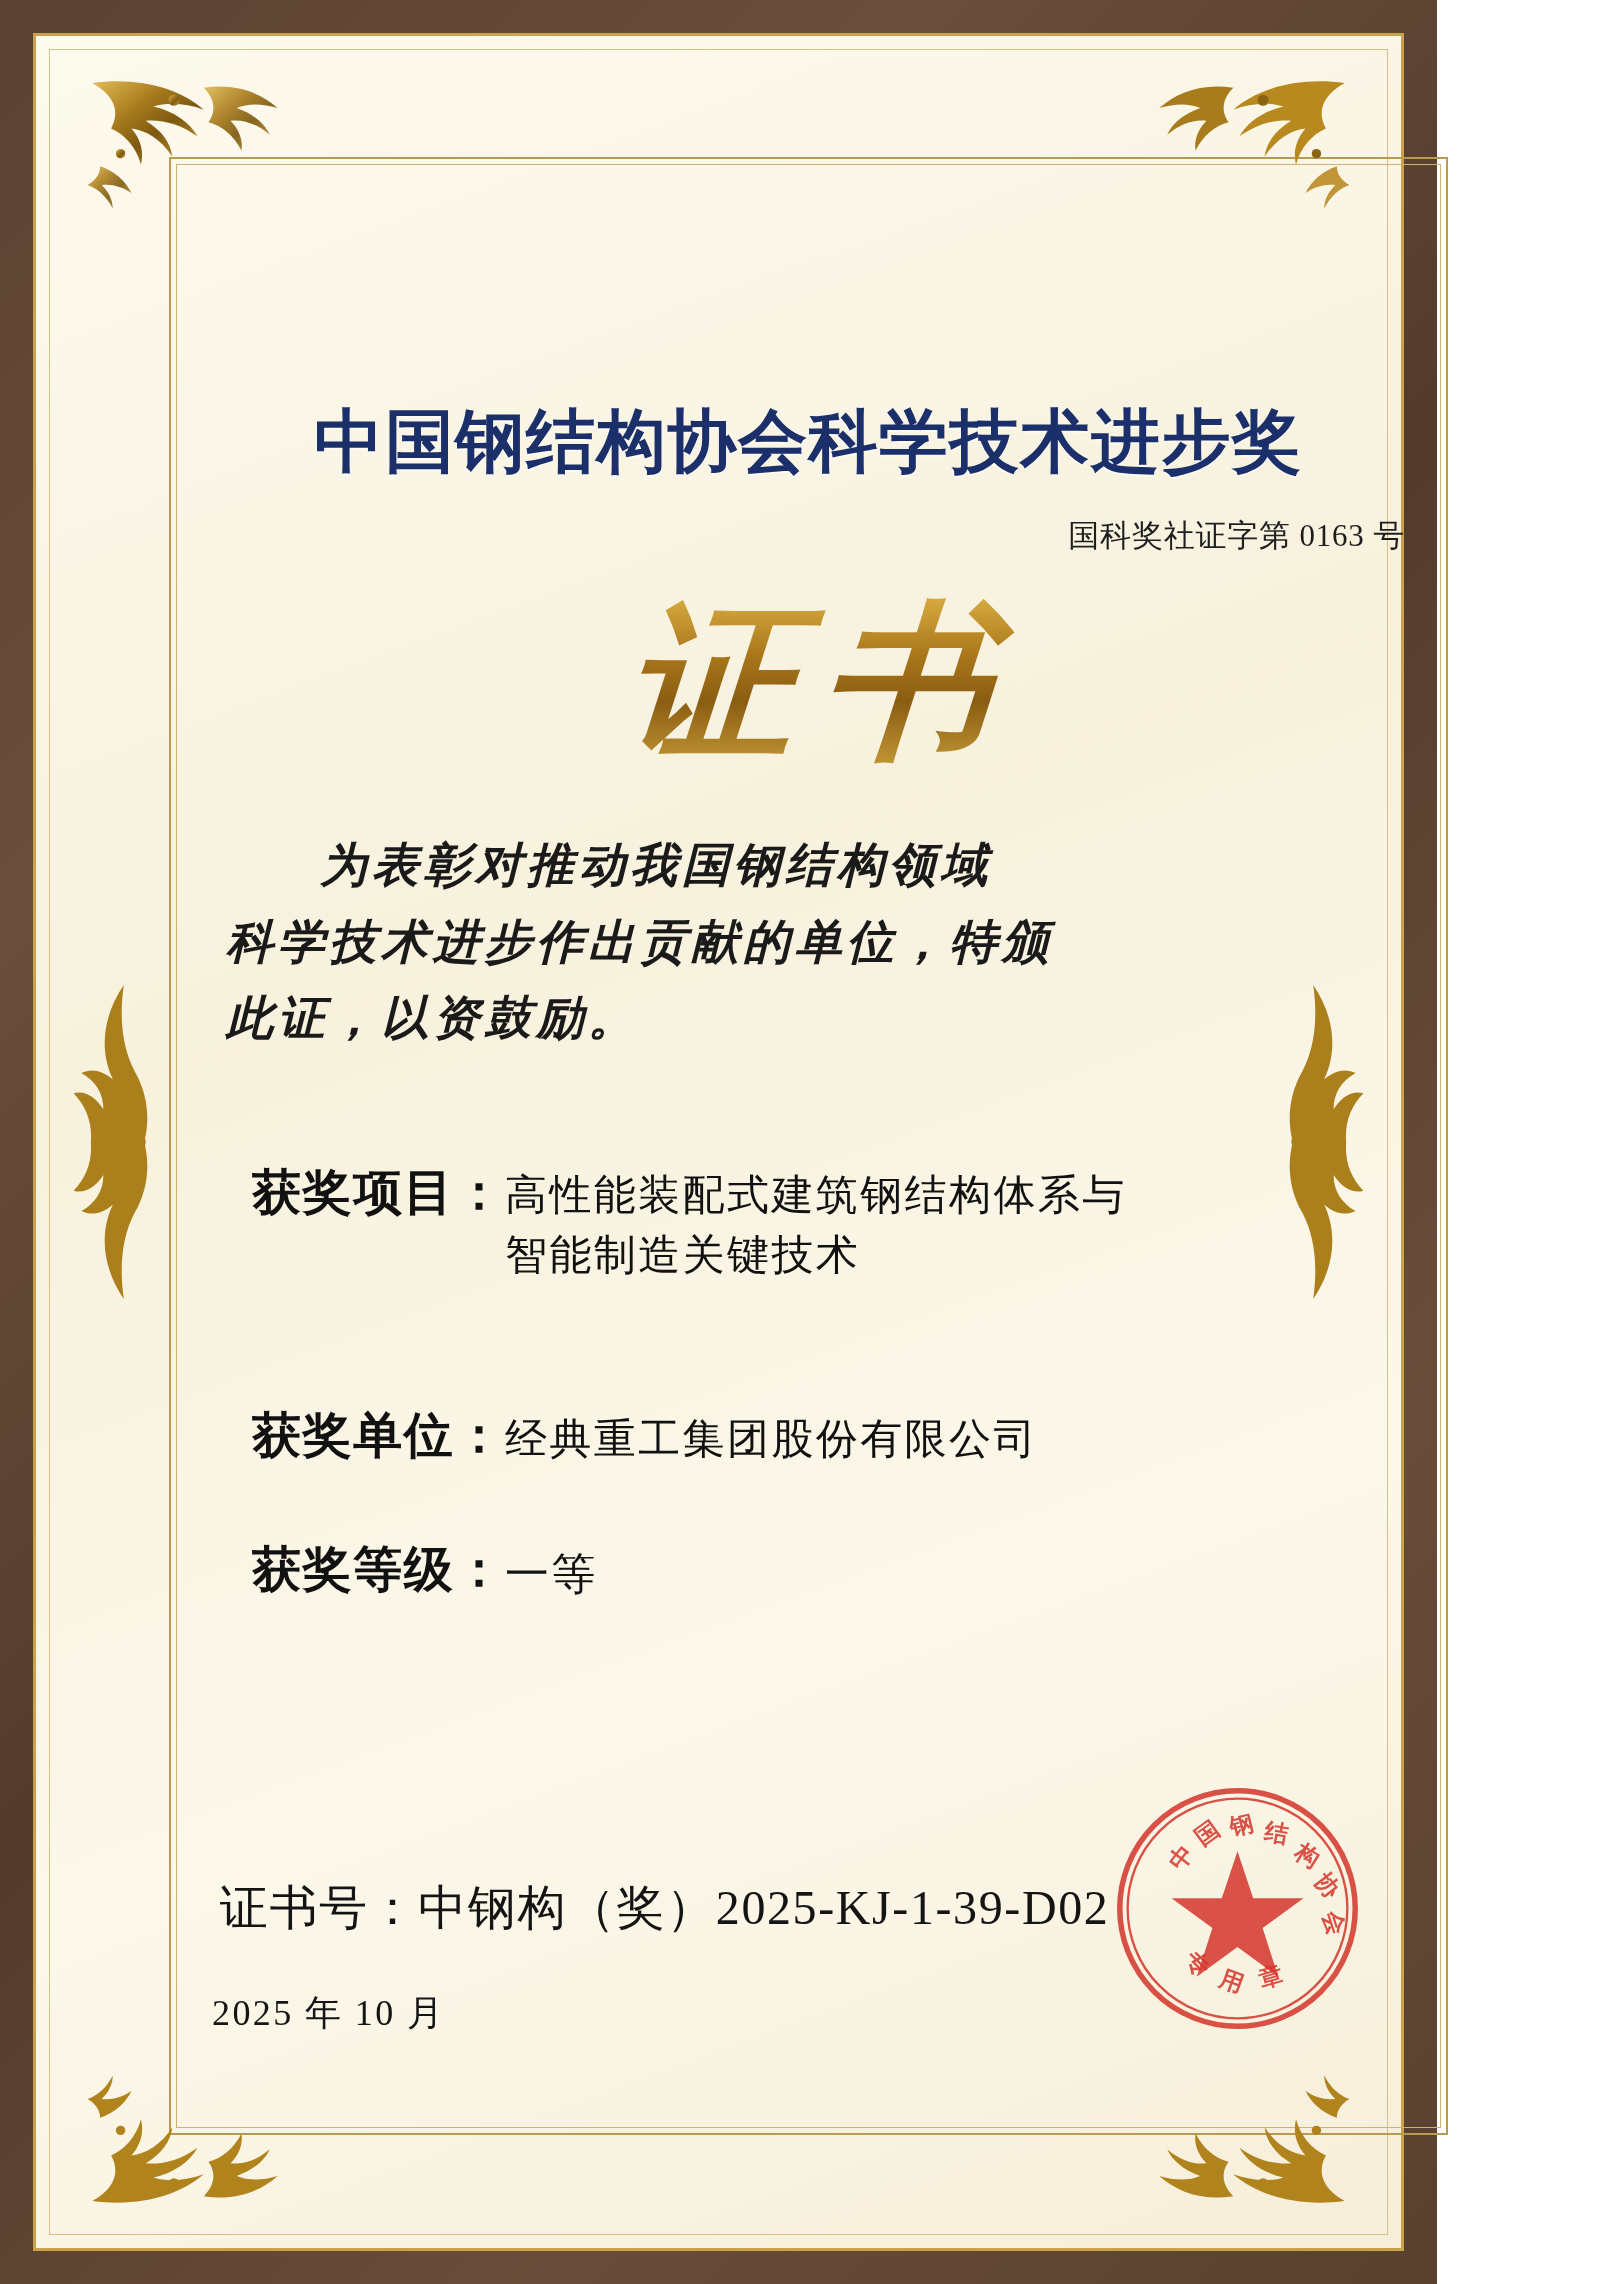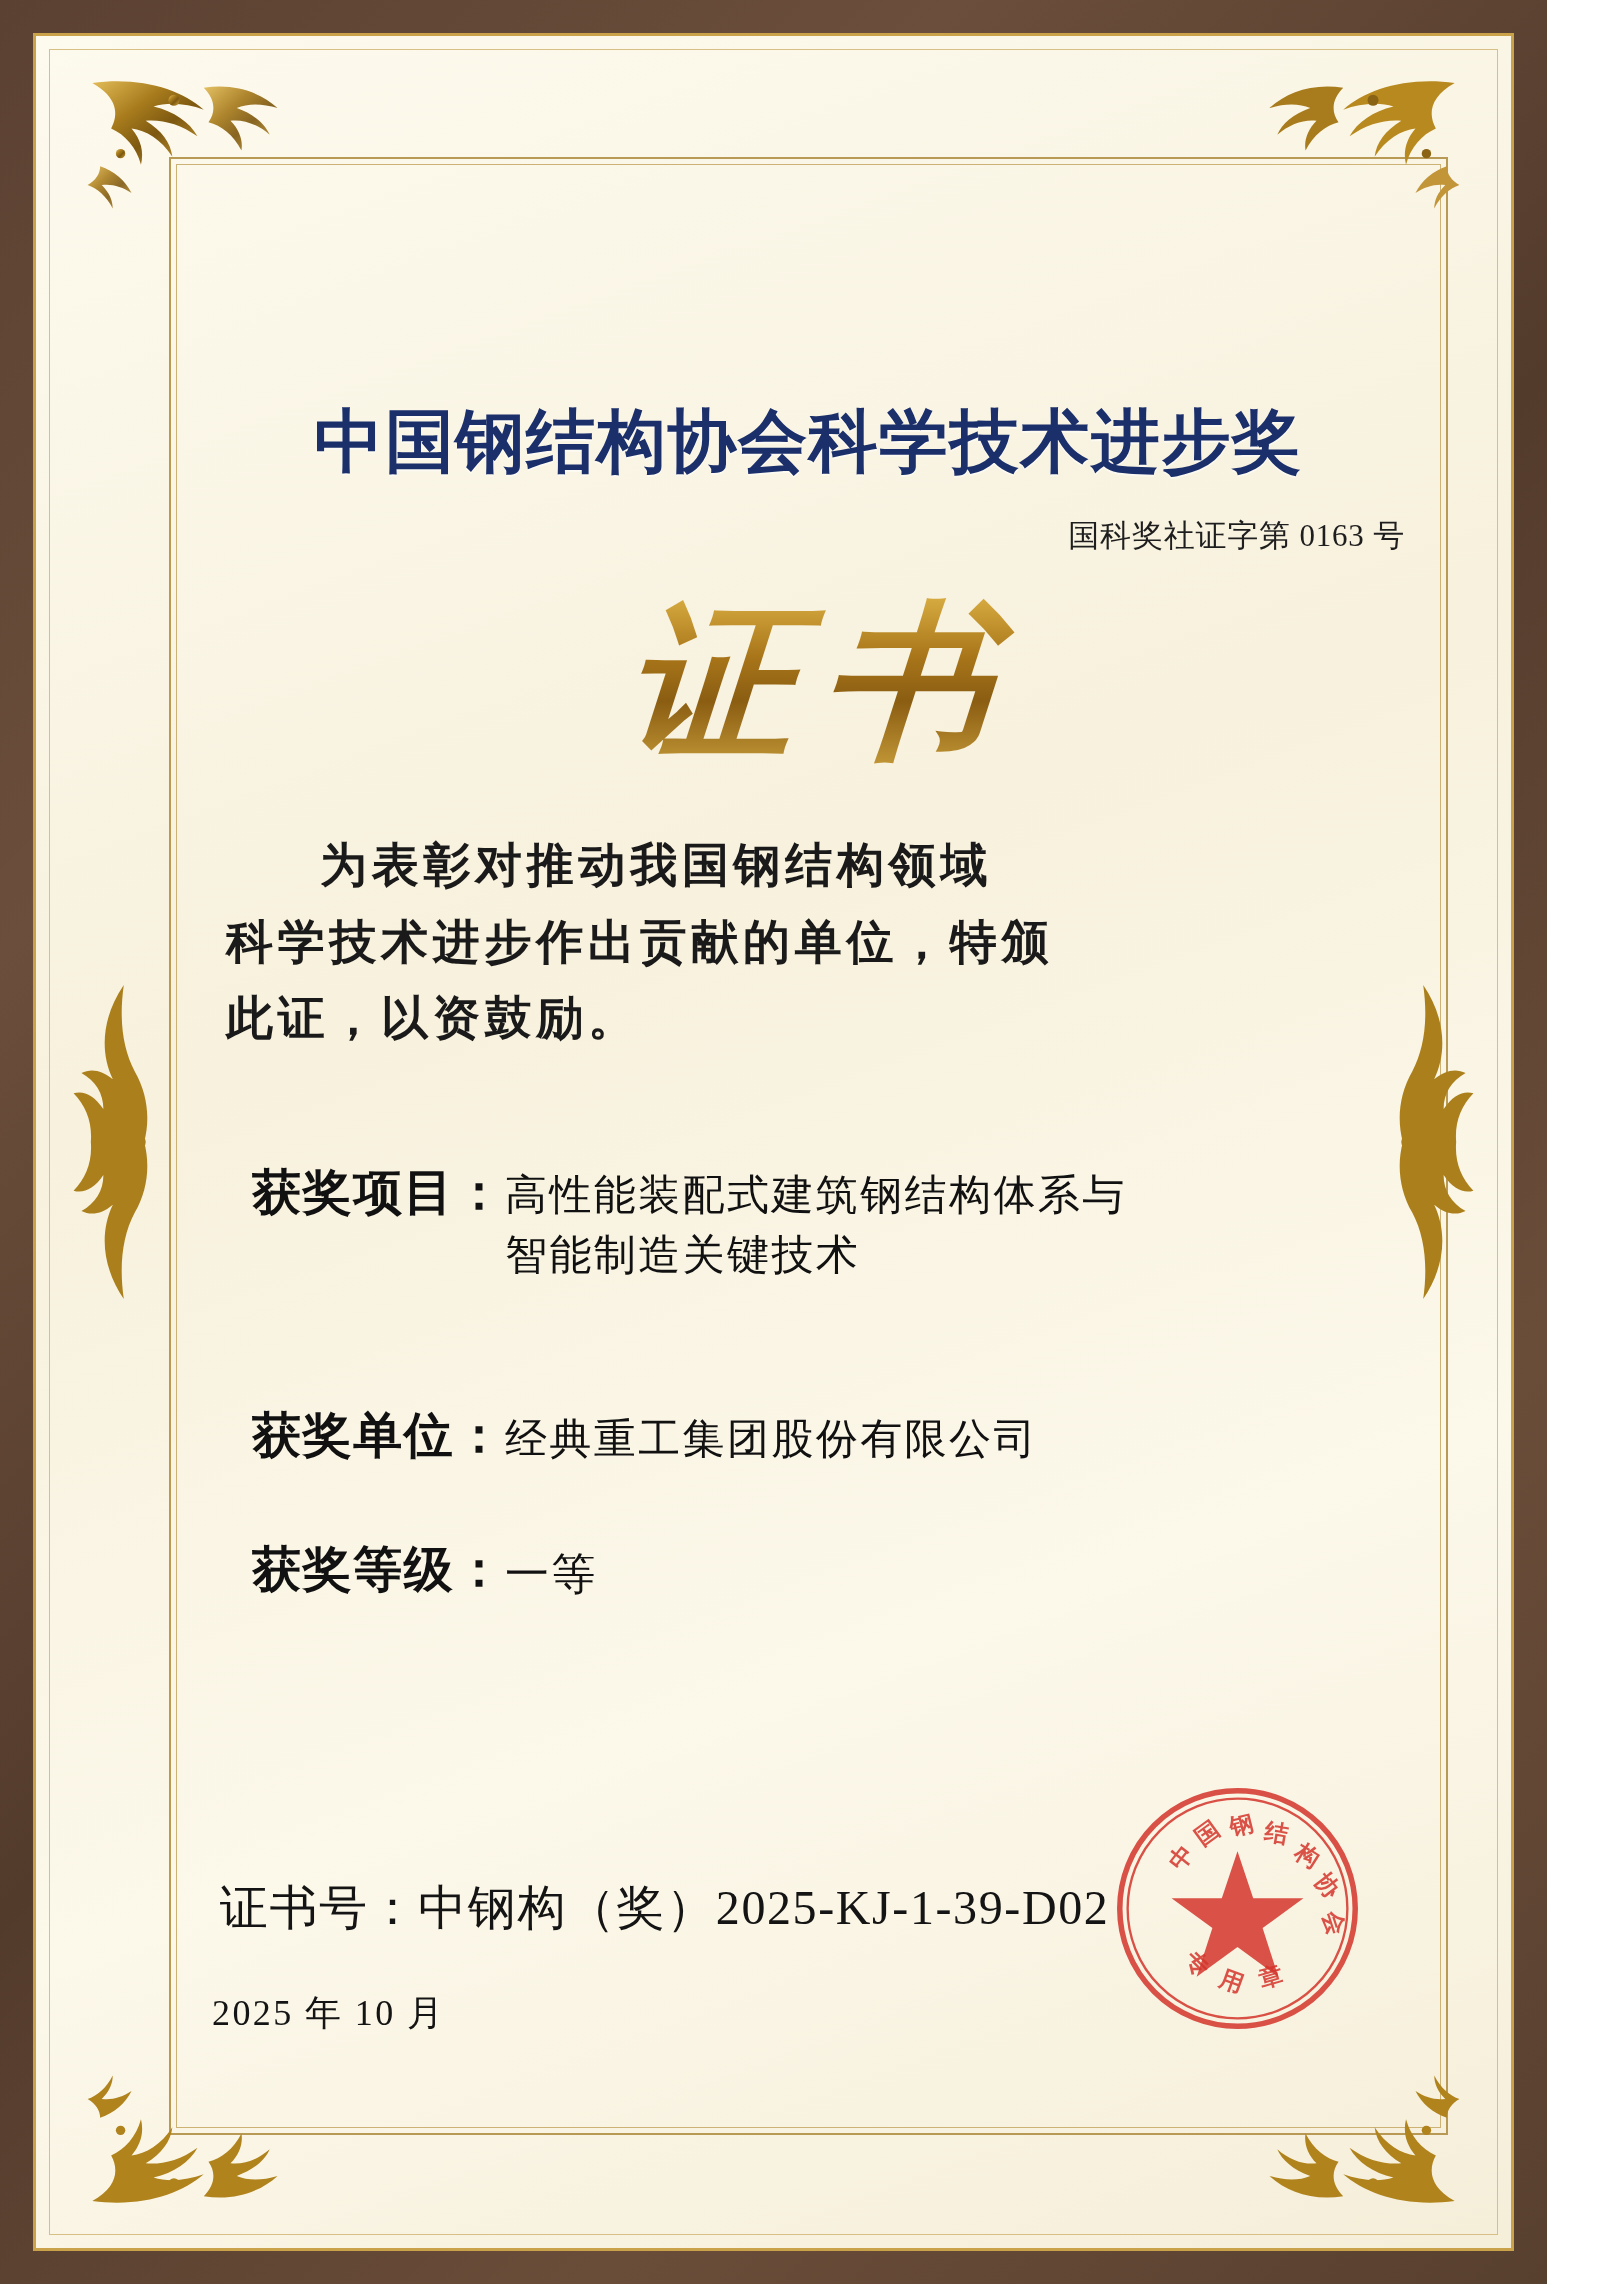--- a/index.html
+++ b/index.html
@@ -9,21 +9,21 @@
   }
   body {
     width: 1617px;
     height: 2284px;
     font-family: "Liberation Serif", serif;
   }
 
   
   .certificate {
     position: relative;
-    width: 1547px;
+    width: 1437px;
     height: 2284px;
     box-sizing: border-box;
     background: #5c4433;
     background-image: linear-gradient(135deg, #5b4132 0%, #6b4e3b 25%, #533b2c 50%, #6a4d39 75%, #58402f 100%);
     padding: 47px;
   }
   .frame-gold {
     position: absolute;
     left: 33px; top: 33px; right: 33px; bottom: 33px;
     box-sizing: border-box;
@@ -131,20 +131,21 @@
     transform: skewX(-4deg);
   }
 
   .citation {
     margin-top: 55px;
     font-family: "Liberation Serif", serif;
     font-size: 47px;
     line-height: 1.62;
     color: #1a1a1a;
     letter-spacing: 4.7px;
+    font-style: italic;
     font-weight: bold;
     padding: 0 14px;
   }
   .citation .indent { display: inline-block; width: 94px; }
 
   .fields { margin-top: 104px; margin-left: 40px; }
   .field-row {
     display: flex;
     align-items: flex-start;
     margin-bottom: 75px;

